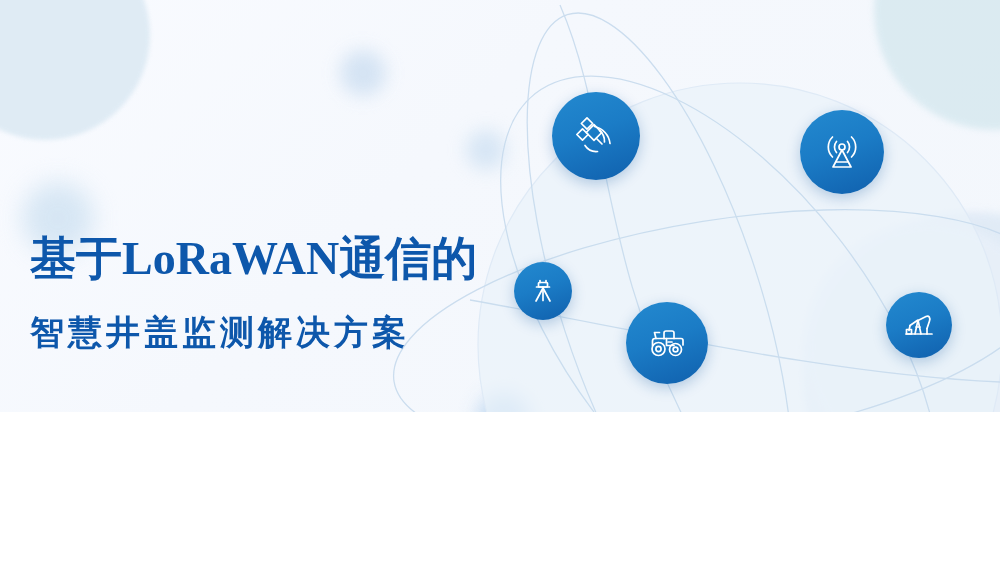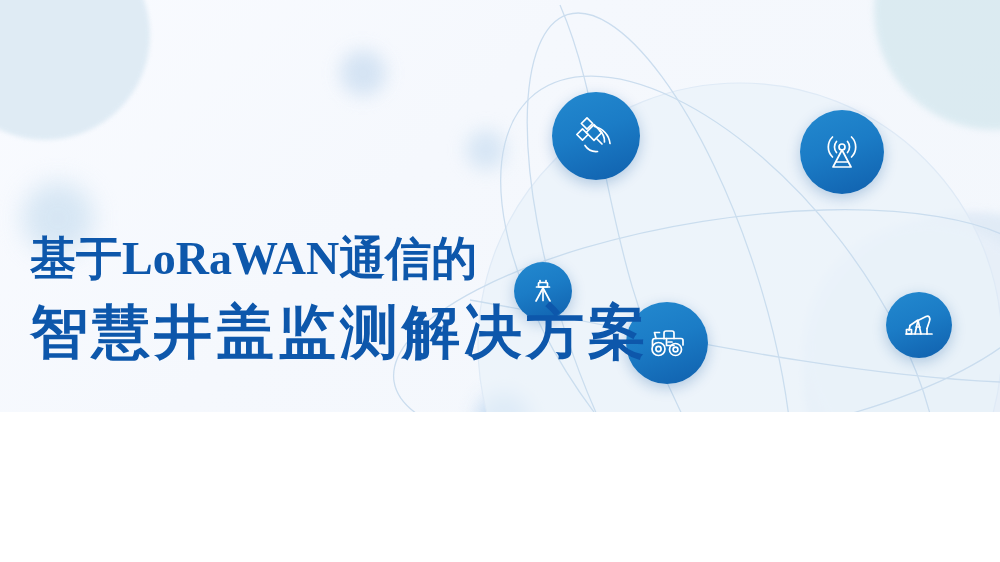--- a/index.html
+++ b/index.html
@@ -89,21 +89,21 @@
     font-family: "Liberation Serif", "DejaVu Serif", serif;
     font-weight: 700;
     white-space: nowrap;
   }
   .title-line-1 {
     font-size: 46px;
     line-height: 62px;
     letter-spacing: 0px;
   }
   .title-line-2 {
-    font-size: 58px;
+    font-size: 34px;
     line-height: 62px;
     letter-spacing: 4px;
     margin-top: 12px;
   }
 
   
   .node {
     position: absolute;
     border-radius: 50%;
     background: linear-gradient(160deg, #2389cf 0%, #1b7cc6 45%, #1060ad 100%);

